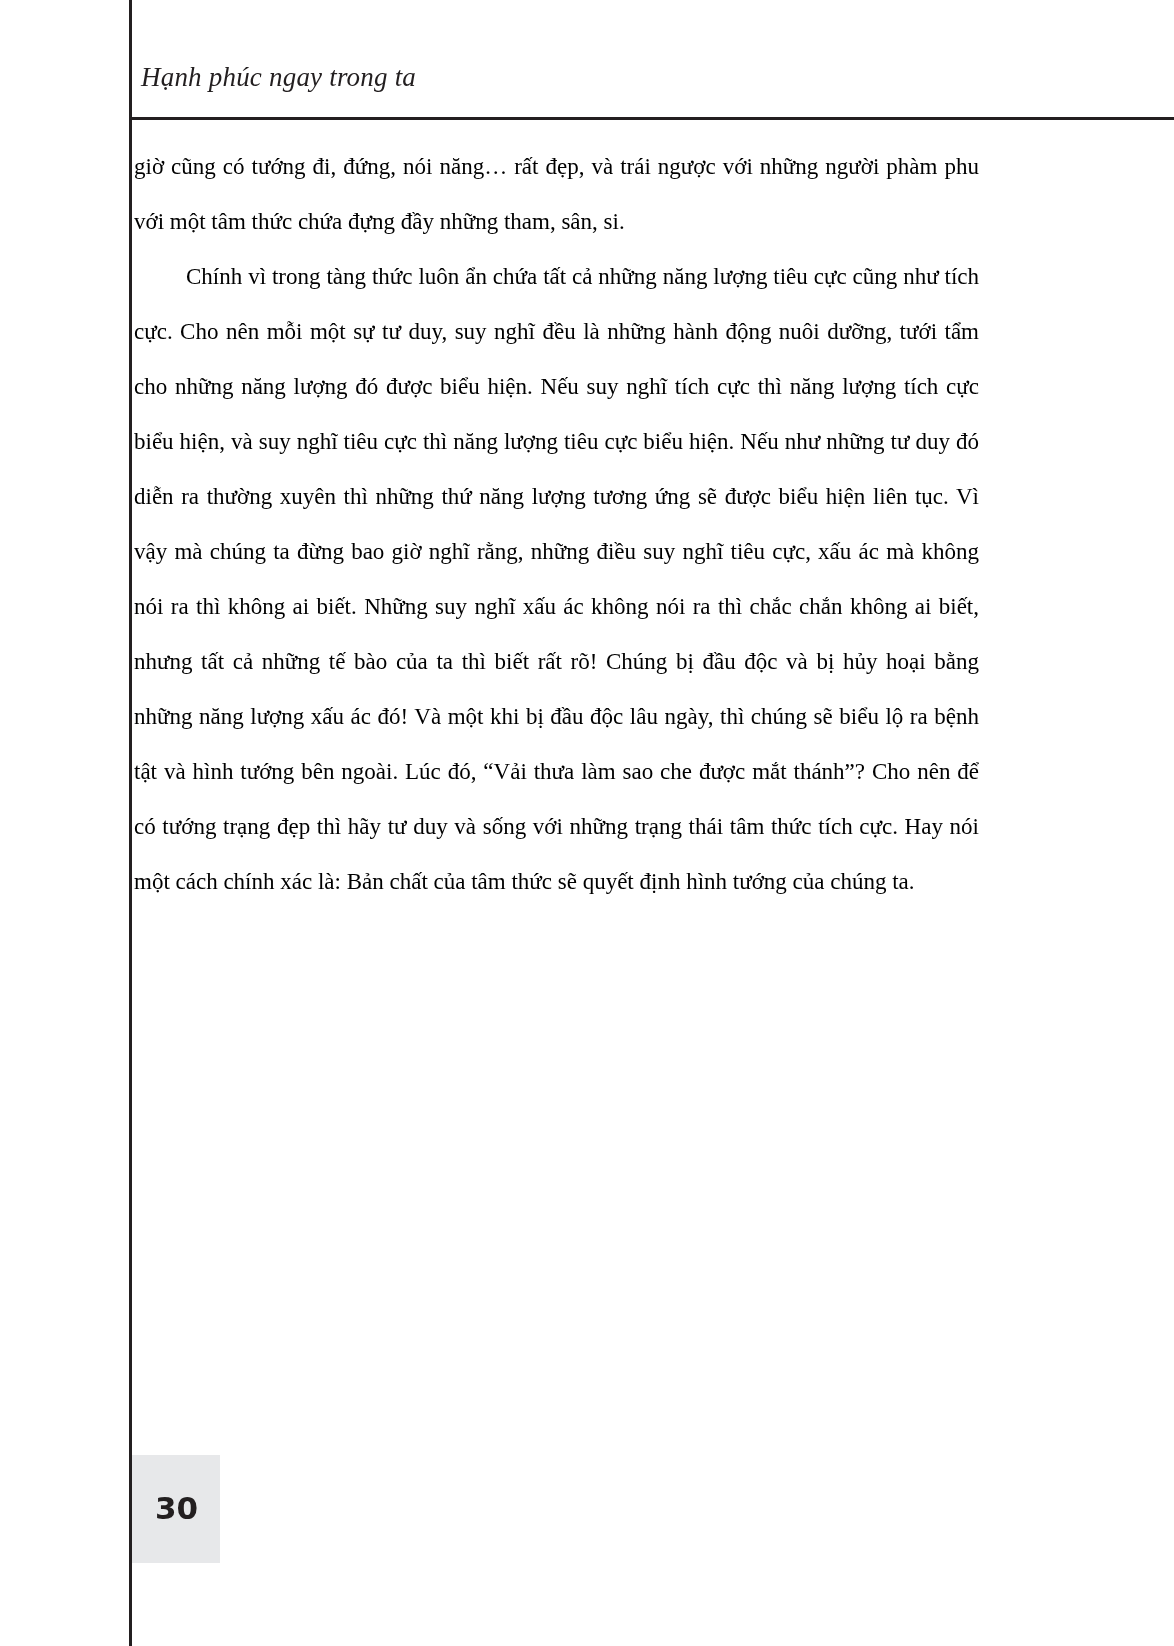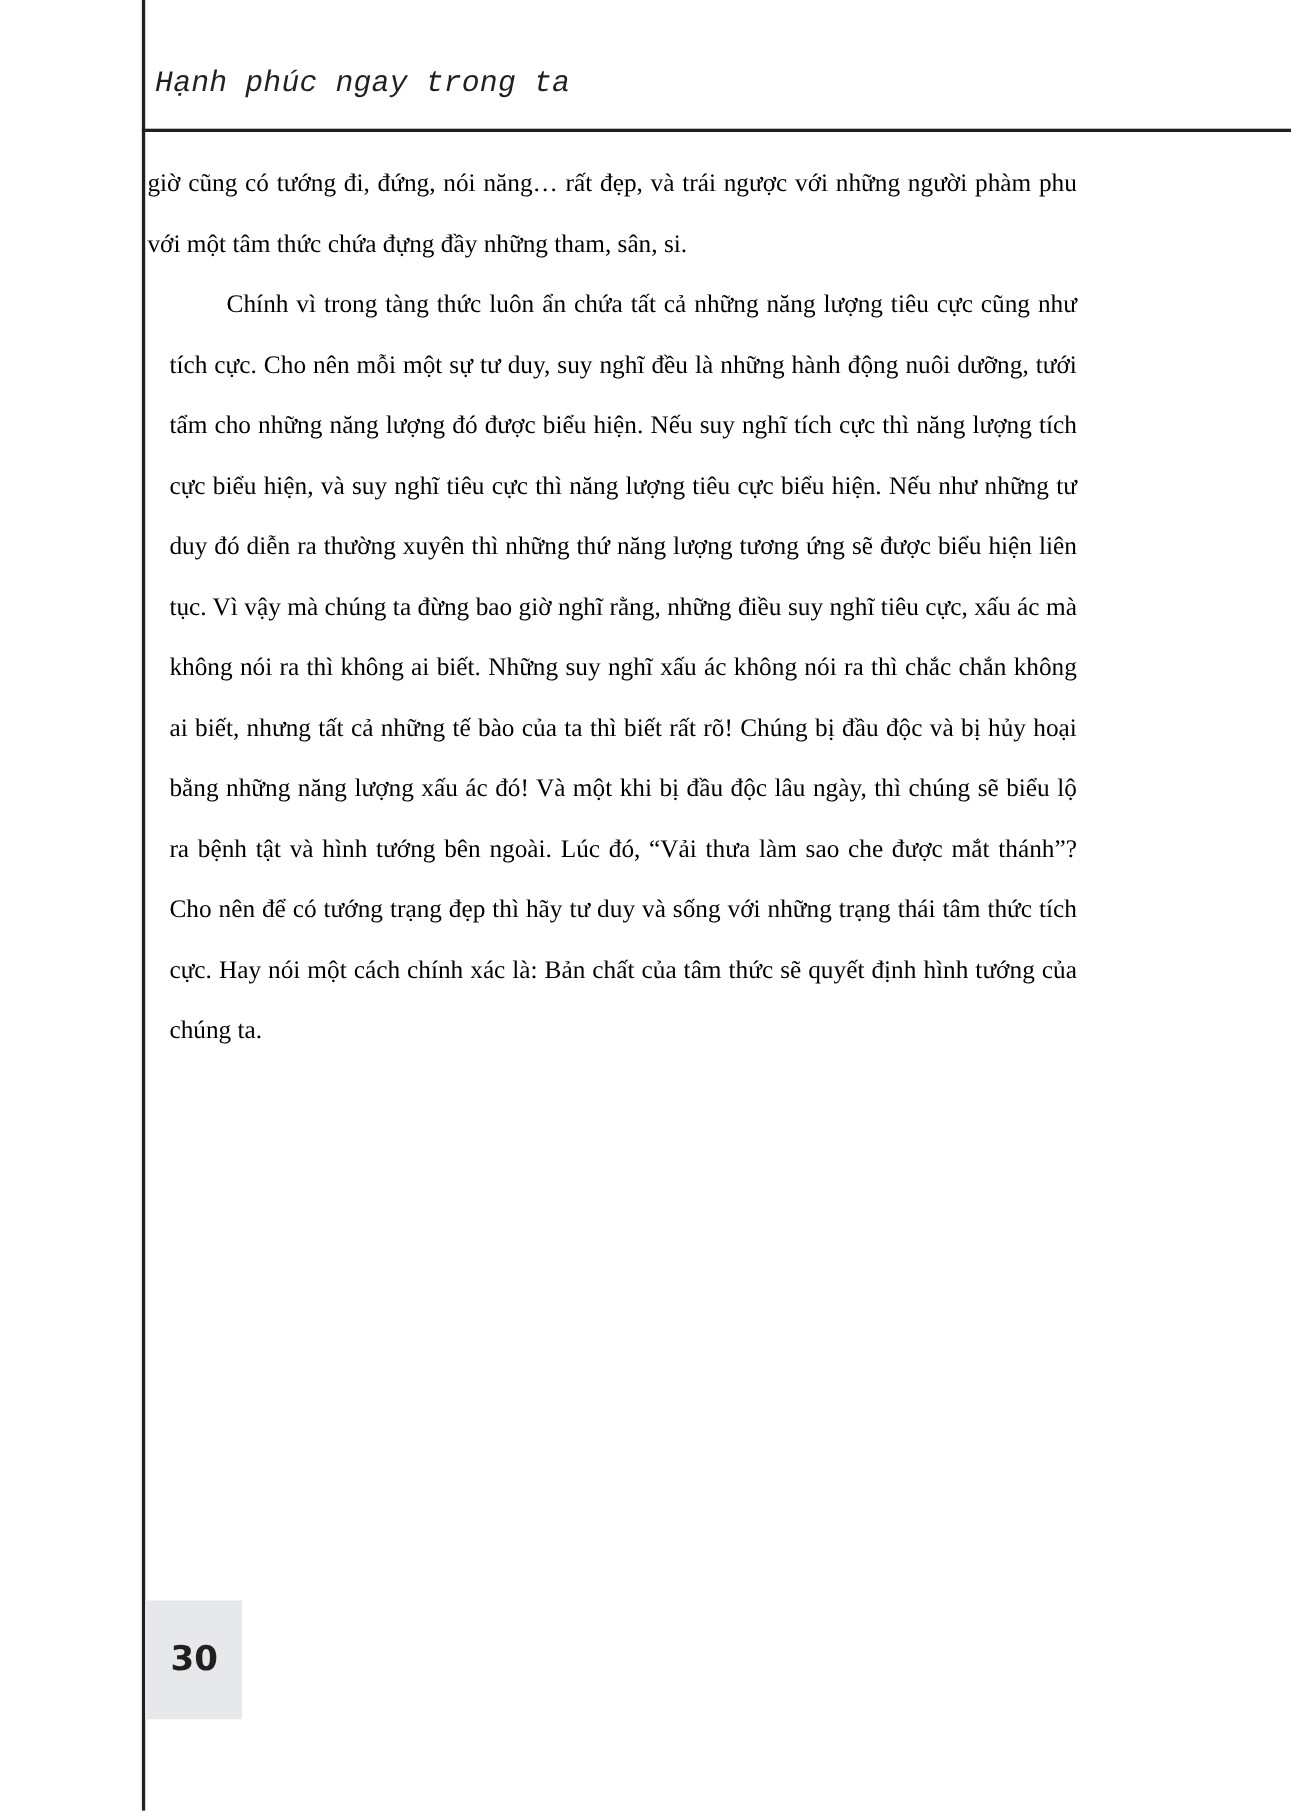--- a/index.html
+++ b/index.html
@@ -30,21 +30,21 @@
     width: 3px;
     height: 1646px;
     background: #231f20;
   }
 
   
   .running-head {
     position: absolute;
     left: 141px;
     top: 62px;
-    font-family: Liberation Mono, monospace;
+    font-family: Liberation Serif, serif;
     font-style: italic;
     font-size: 27px;
     letter-spacing: 0.2px;
     color: #231f20;
     white-space: nowrap;
   }
 
   .head-rule {
     position: absolute;
     left: 129px;
@@ -66,21 +66,20 @@
     text-align: justify;
     text-justify: inter-word;
   }
 
   .body-text p {
     margin: 0;
   }
 
   .body-text p.indent {
     text-indent: 52px;
-    margin-left: 20px;
   }
 
   
   .folio-box {
     position: absolute;
     left: 132px;
     top: 1455px;
     width: 88px;
     height: 108px;
     background: #e7e8ea;

